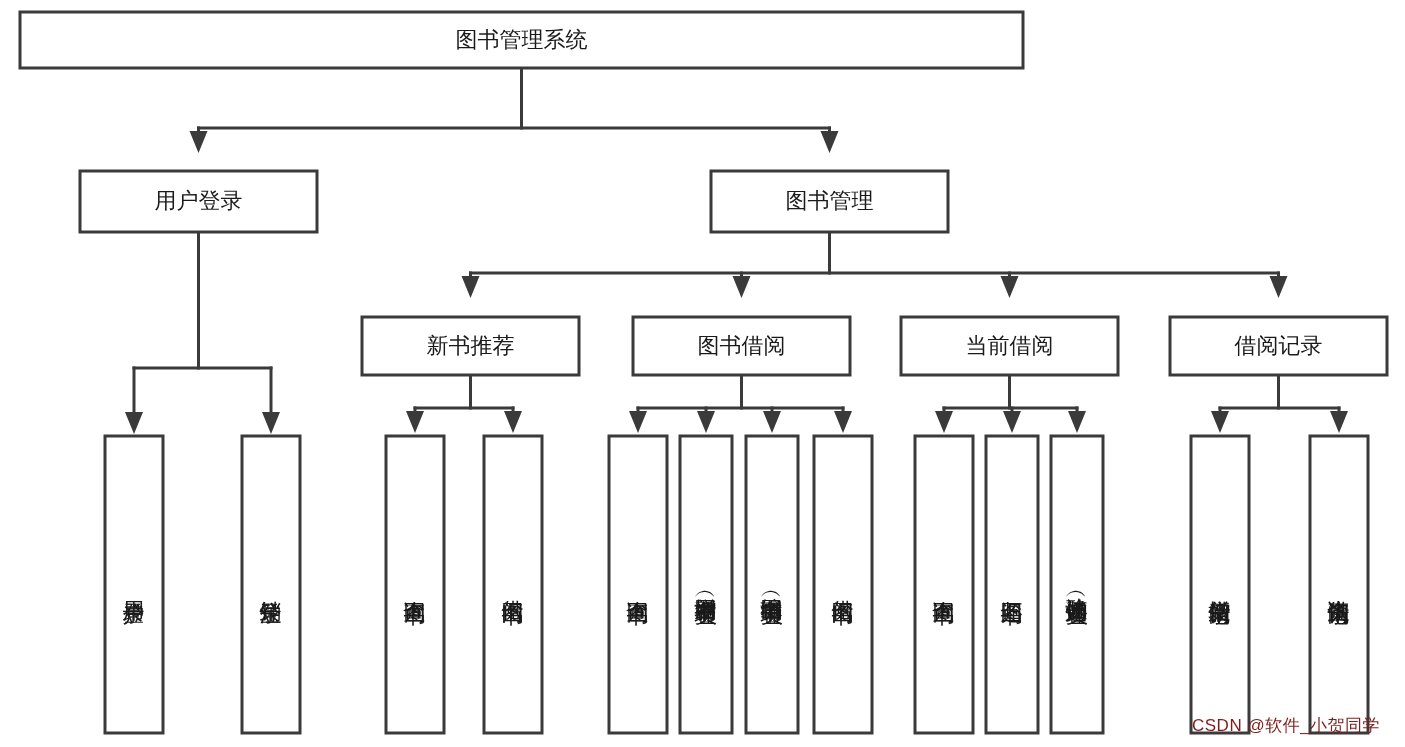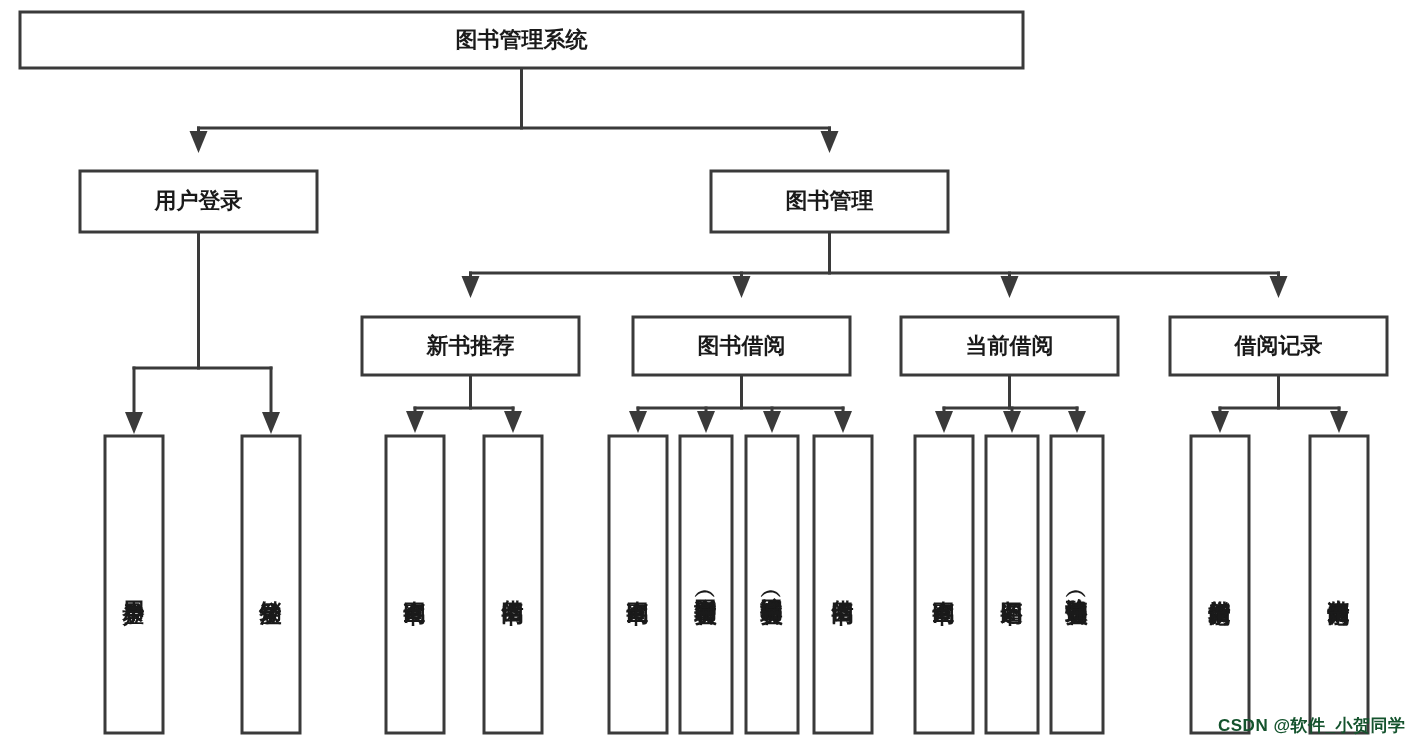--- a/index.html
+++ b/index.html
@@ -11,21 +11,20 @@
     width: 1405px;
     height: 747px;
     font-family: "Liberation Sans", "DejaVu Sans", sans-serif;
     overflow: hidden;
     position: relative;
   }
   #diagram-root {
     position: relative;
     width: 1271px;
     height: 747px;
-    font-weight: bold;
   }
   svg#tree-svg {
     position: absolute;
     left: 0;
     top: 0;
     width: 1405px;
     height: 747px;
     display: block;
   }
   .node-box {
@@ -62,24 +61,23 @@
     display: flex;
     align-items: center;
     justify-content: center;
     white-space: nowrap;
     pointer-events: none;
   }
   .watermark {
     position: absolute;
     font-family: "Liberation Sans", "DejaVu Sans", sans-serif;
     font-size: 17px;
-    color: #14532d;
+    color: #7f1d1d;
     white-space: nowrap;
     letter-spacing: 0.5px;
-    padding-left: 26px;
   }
 </style>
 </head>
 <body>
 
 <div id="diagram-root">
 
   <svg id="tree-svg" viewBox="0 0 1405 747" xmlns="http://www.w3.org/2000/svg">
     <g id="connectors-layer">
         <line x1="521.5" y1="68" x2="521.5" y2="128" class="connector"></line>

